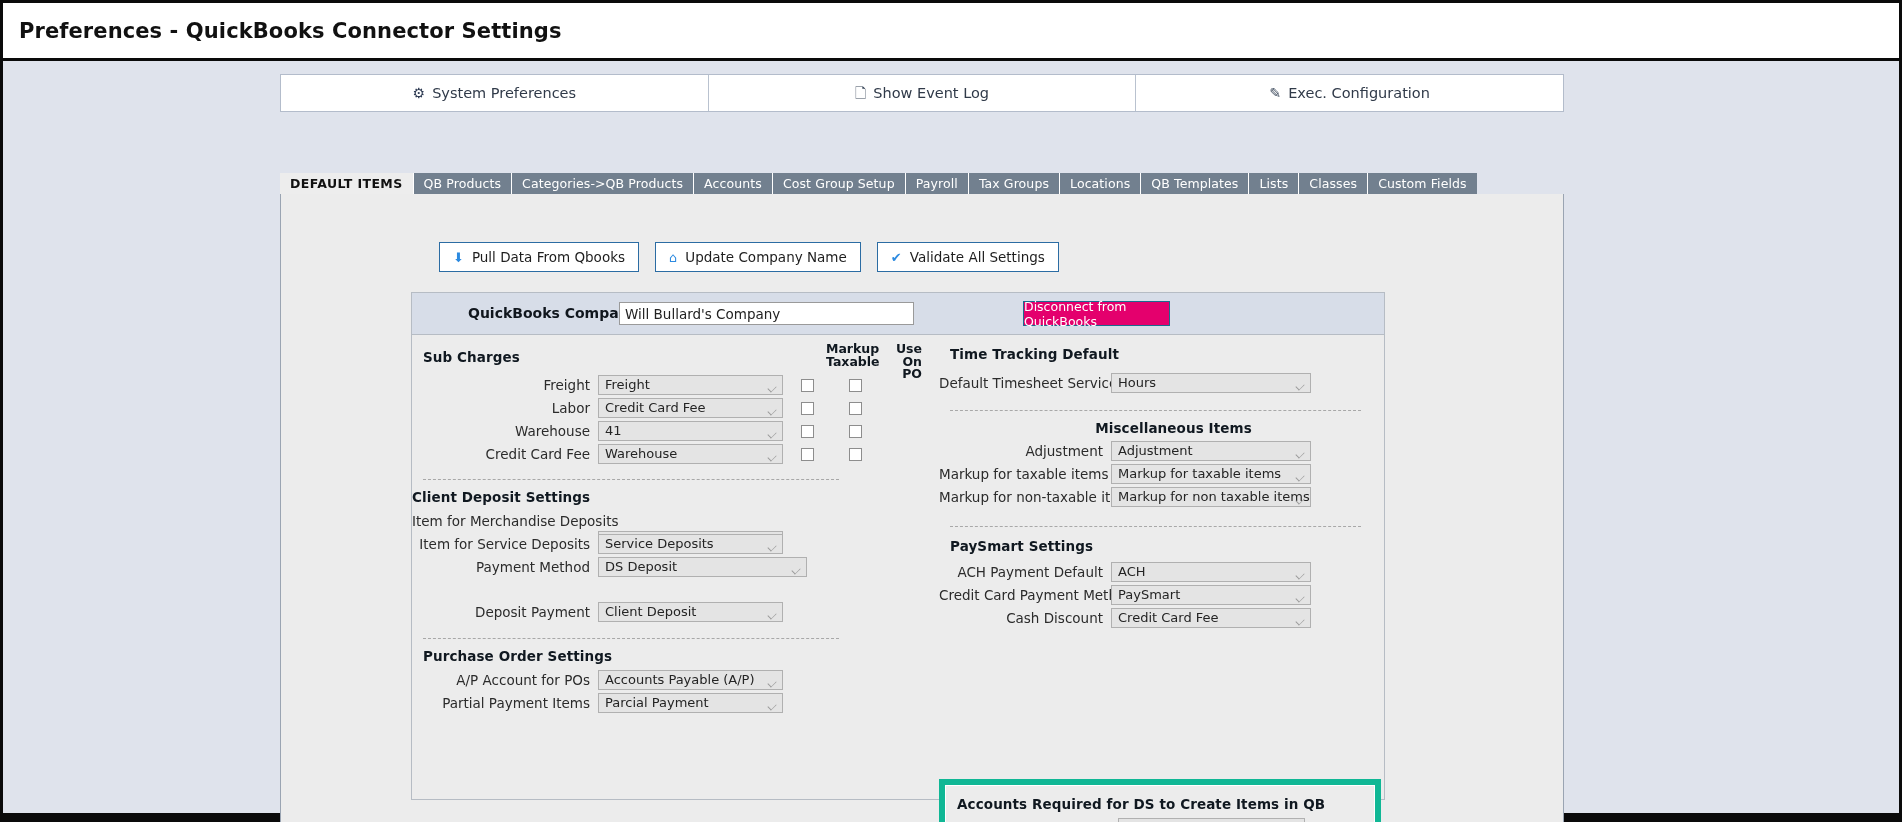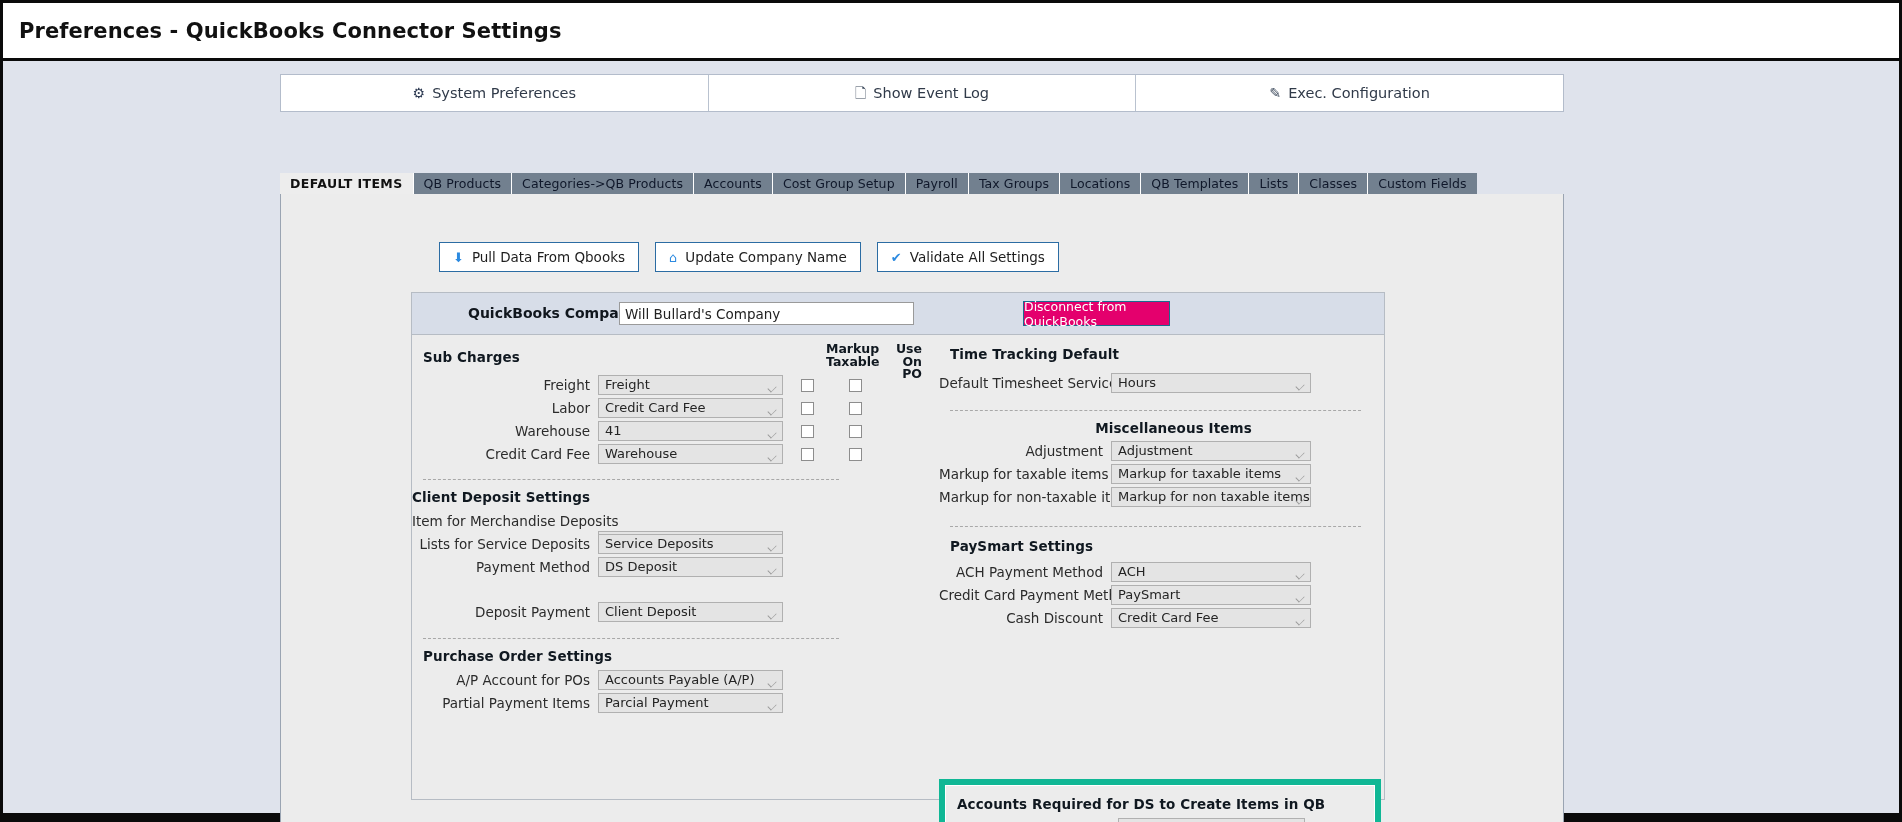--- a/index.html
+++ b/index.html
@@ -67,21 +67,21 @@
   #tabrow {
     position: absolute; left: 277px; top: 112px;
     width: 1284px; height: 21px;
     display: flex;
     font-size: 12.5px;
   }
   .tab {
     display: flex; align-items: center; justify-content: center;
     padding: 0 10px;
     background: #72808f;
-    color: #0f172a;
+    color: #ffffff;
     border-right: 1px solid #ffffff;
     white-space: nowrap;
     cursor: pointer;
     user-select: none;
     letter-spacing: .1px;
   }
   .tab:last-child { border-right: none; }
   .tab.active {
     background: #ededed;
     color: #111111;
@@ -355,26 +355,26 @@
           <div class="dashrule" style="margin:14px 93px 0 11px;"></div>
 
           <div style="padding:9px 0 0 0;">
             <div class="group-title" style="">Client Deposit Settings</div>
             <div style="padding-top:5px;">
               <div class="frow">
                 <div class="flabel" style="width:186px;">Item for Merchandise Deposits</div>
                 <div class="sel" style="width:185px;margin-top:40px;">Merchandise Deposits</div>
               </div>
               <div class="frow">
-                <div class="flabel" style="width:186px;">Lists for Service Deposits</div>
+                <div class="flabel" style="width:186px;">Item for Service Deposits</div>
                 <div class="sel" style="width:185px;">Service Deposits</div>
               </div>
               <div class="frow">
                 <div class="flabel" style="width:186px;">Payment Method</div>
-                <div class="sel" style="width:185px;">DS Deposit</div>
+                <div class="sel" style="width:209px;">DS Deposit</div>
               </div>
               <div class="frow" style="margin-top:23px;">
                 <div class="flabel" style="width:186px;">Deposit Payment</div>
                 <div class="sel" style="width:185px;">Client Deposit</div>
               </div>
             </div>
           </div>
 
           <div class="dashrule" style="margin:15px 93px 0 11px;"></div>
 
@@ -426,21 +426,21 @@
               </div>
             </div>
           </div>
 
           <div class="dashrule" style="margin:18px 24px 0 11px;"></div>
 
           <div style="padding:11px 0 0 0;">
             <div class="group-title" style="margin-left:11px;">PaySmart Settings</div>
             <div style="padding-top:7px;">
               <div class="frow">
-                <div class="flabel" style="width:172px;">ACH Payment Method</div>
+                <div class="flabel" style="width:172px;">ACH Payment Default</div>
                 <div class="sel" style="width:200px;">ACH</div>
               </div>
               <div class="frow">
                 <div class="flabel" style="width:172px;">Credit Card Payment Method</div>
                 <div class="sel" style="width:200px;">PaySmart</div>
               </div>
               <div class="frow">
                 <div class="flabel" style="width:172px;">Cash Discount</div>
                 <div class="sel" style="width:200px;">Credit Card Fee</div>
               </div>

